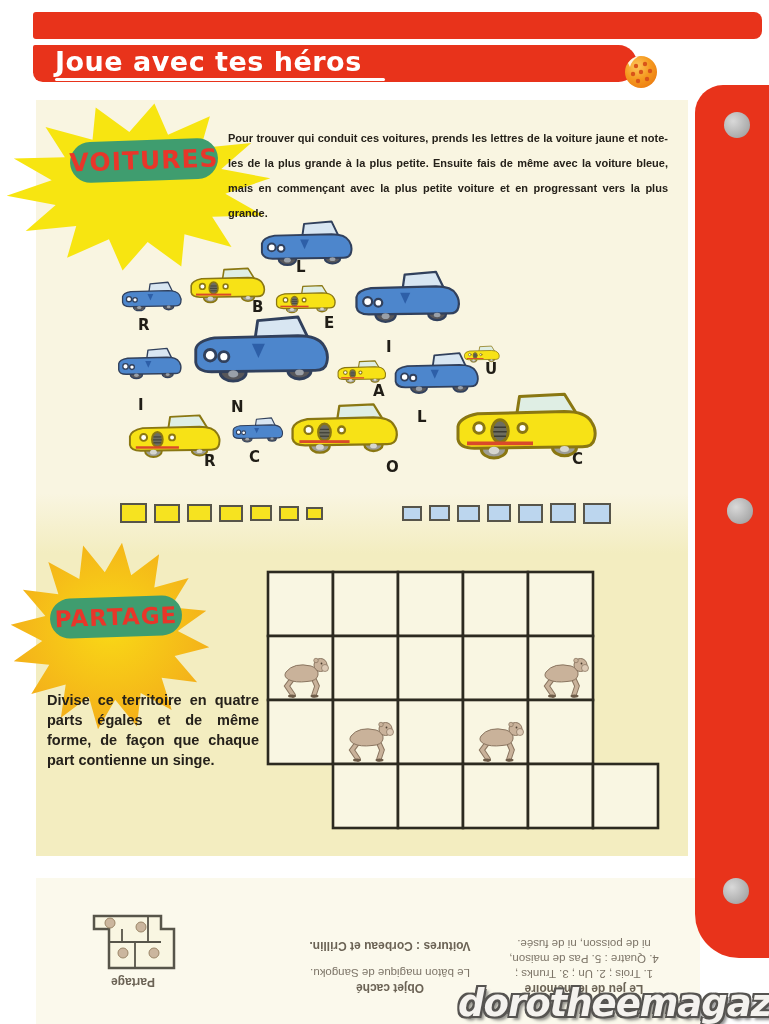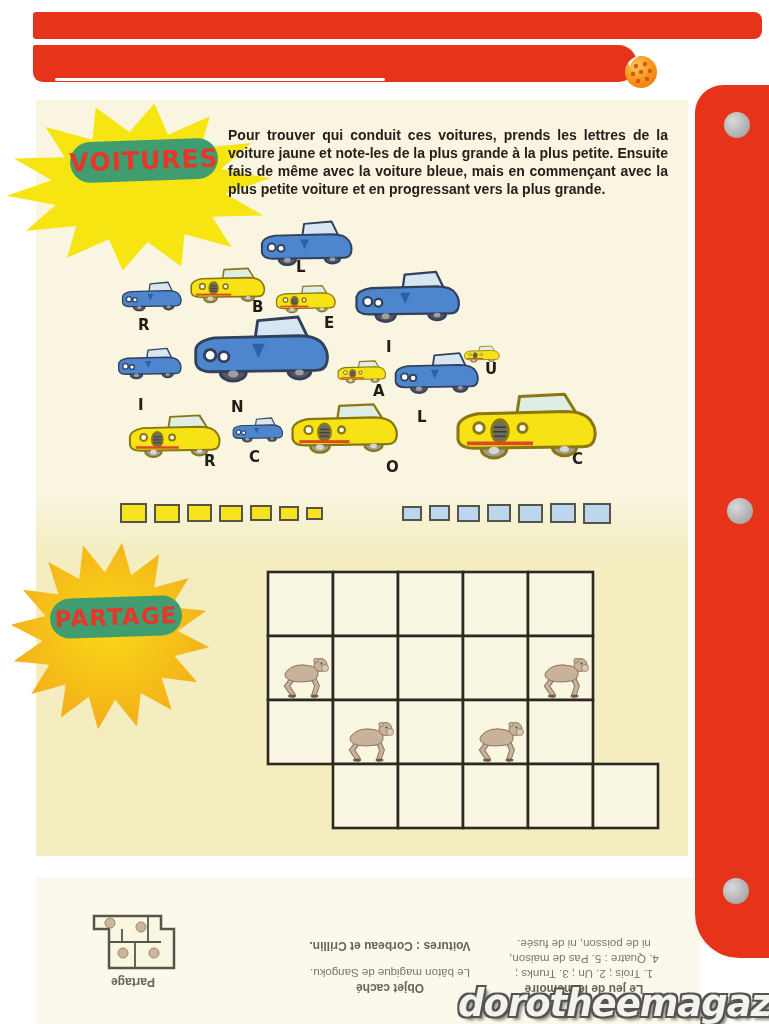--- a/index.html
+++ b/index.html
@@ -16,21 +16,21 @@
 
   
   .zoneA{left:36px;top:100px;width:652px;height:756px;
          background:linear-gradient(#f9f5e1 0%,#f9f5e1 52%,#f3edc0 60%,#f3edc0 100%);}
   .zoneC{left:36px;top:878px;width:664px;height:146px;background:#fbf9ec;}
 
   .badge-pill{display:flex;align-items:center;justify-content:center;border-radius:22px;
               font-family:"DejaVu Sans",sans-serif;font-weight:bold;}
   .badge-text{color:#e8362a;letter-spacing:1px;}
 
-  .instr{font-weight:bold;color:#25211a;text-align:justify;font-size:14px;line-height:18px;}
+  .instr{font-weight:bold;color:#25211a;text-align:justify;font-size:11px;line-height:25px;}
 
   .sq-row{display:flex;align-items:center;gap:7px;}
   .sq{border:2px solid #57554a;box-sizing:border-box;}
 
   .car-letter{position:absolute;font-family:"DejaVu Sans",sans-serif;font-weight:bold;
               font-size:15px;color:#201d16;}
 
   .note{font-weight:bold;font-size:13.5px;color:#25211a;}
 
   .flip{transform:rotate(180deg);color:#7d7568;font-size:11.5px;line-height:15px;text-align:center;}
@@ -44,20 +44,21 @@
              text-shadow:-2px -2px 0 #565451,2px -2px 0 #565451,-2px 2px 0 #565451,
                           2px 2px 0 #565451,4px 4px 3px rgba(60,60,60,.55);}
 </style>
 </head>
 <body>
 
 <div class="page">
 
   <div class="abs topstrip" style="background:#e8331b;"></div>
   <div class="abs banner" style="background:#e8331b;"></div>
+  <div class="abs banner-title">Joue avec tes héros</div>
   <div class="abs banner-underline"></div>
 
   <svg class="abs" style="left:622px;top:53px;" width="38" height="38" viewBox="0 0 38 38">
     <defs>
       <radialGradient id="ballG" cx="38%" cy="32%" r="75%">
         <stop offset="0%" stop-color="#fdc75b"></stop>
           <stop offset="55%" stop-color="#f5991f"></stop>
           <stop offset="100%" stop-color="#ec7d12"></stop>
       </radialGradient>
     </defs>
@@ -352,20 +353,21 @@
           <stop offset="0%" stop-color="#f9d916"></stop>
           <stop offset="100%" stop-color="#f2a31b"></stop>
         </radialGradient>
       </defs>
       <polygon points="112.0,0.7 121.2,35.4 149.1,12.9 144.3,48.4 178.7,38.3 160.7,69.3 196.3,73.1 167.8,94.8 199.3,112.0 164.6,121.2 187.1,149.1 151.6,144.3 161.7,178.7 130.7,160.7 126.9,196.3 105.2,167.8 88.0,199.3 78.8,164.6 50.9,187.1 55.7,151.6 21.3,161.7 39.3,130.7 3.7,126.9 32.2,105.2 0.7,88.0 35.4,78.8 12.9,50.9 48.4,55.7 38.3,21.3 69.3,39.3 73.1,3.7 94.8,32.2" fill="url(#pg)"></polygon>
     </svg>
   <div class="abs badge-pill" style="left:50px;top:597px;width:132px;height:40px;background:#3f9d6f;transform:rotate(-2deg);">
     <span class="badge-text" style="font-size:23px;">PARTAGE</span>
   </div>
 
+  <div class="abs instr" style="left:47px;top:690px;width:212px;font-size:14.5px;line-height:20px;">Divise ce territoire en quatre parts égales et de même forme, de façon que chaque part contienne un singe.</div>
 
   <svg class="abs" id="partage-grid" style="left:266px;top:570px;" width="400" height="268" viewBox="0 0 400 268">
       <rect x="2" y="2" width="65" height="64" fill="#f9f6e2" stroke="#2c2a20" stroke-width="2.6"></rect>
       <rect x="67" y="2" width="65" height="64" fill="#f9f6e2" stroke="#2c2a20" stroke-width="2.6"></rect>
       <rect x="132" y="2" width="65" height="64" fill="#f9f6e2" stroke="#2c2a20" stroke-width="2.6"></rect>
       <rect x="197" y="2" width="65" height="64" fill="#f9f6e2" stroke="#2c2a20" stroke-width="2.6"></rect>
       <rect x="262" y="2" width="65" height="64" fill="#f9f6e2" stroke="#2c2a20" stroke-width="2.6"></rect>
       <rect x="2" y="66" width="65" height="64" fill="#f9f6e2" stroke="#2c2a20" stroke-width="2.6"></rect>
       <rect x="67" y="66" width="65" height="64" fill="#f9f6e2" stroke="#2c2a20" stroke-width="2.6"></rect>
       <rect x="132" y="66" width="65" height="64" fill="#f9f6e2" stroke="#2c2a20" stroke-width="2.6"></rect>

